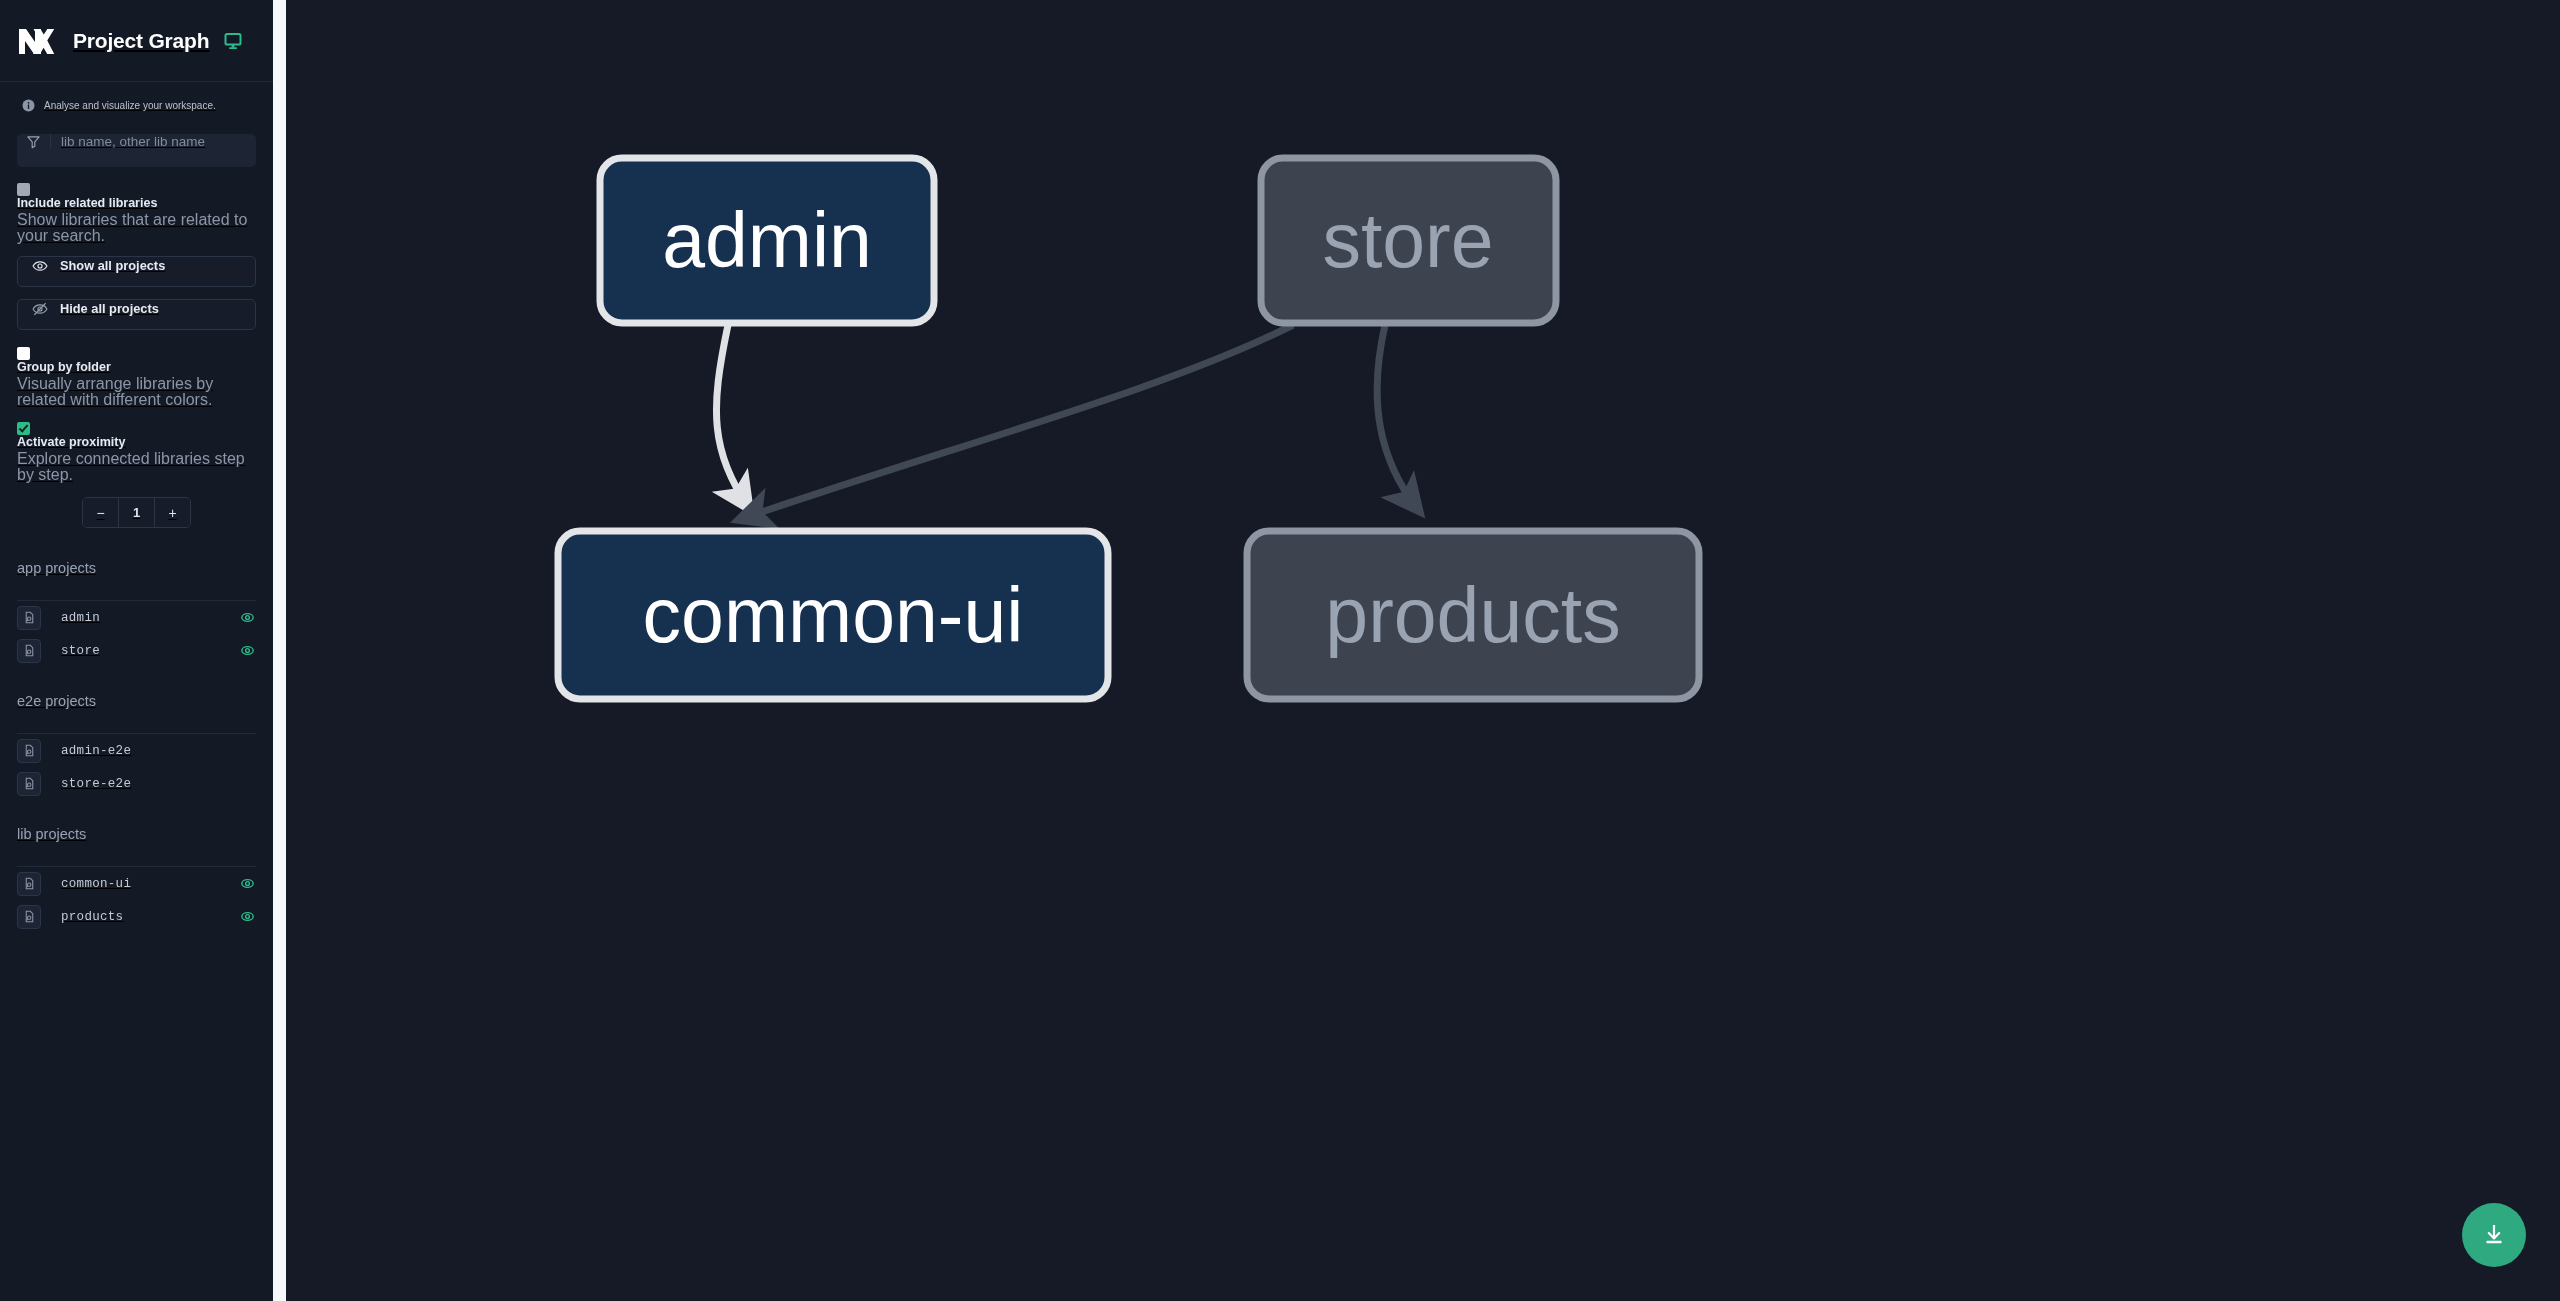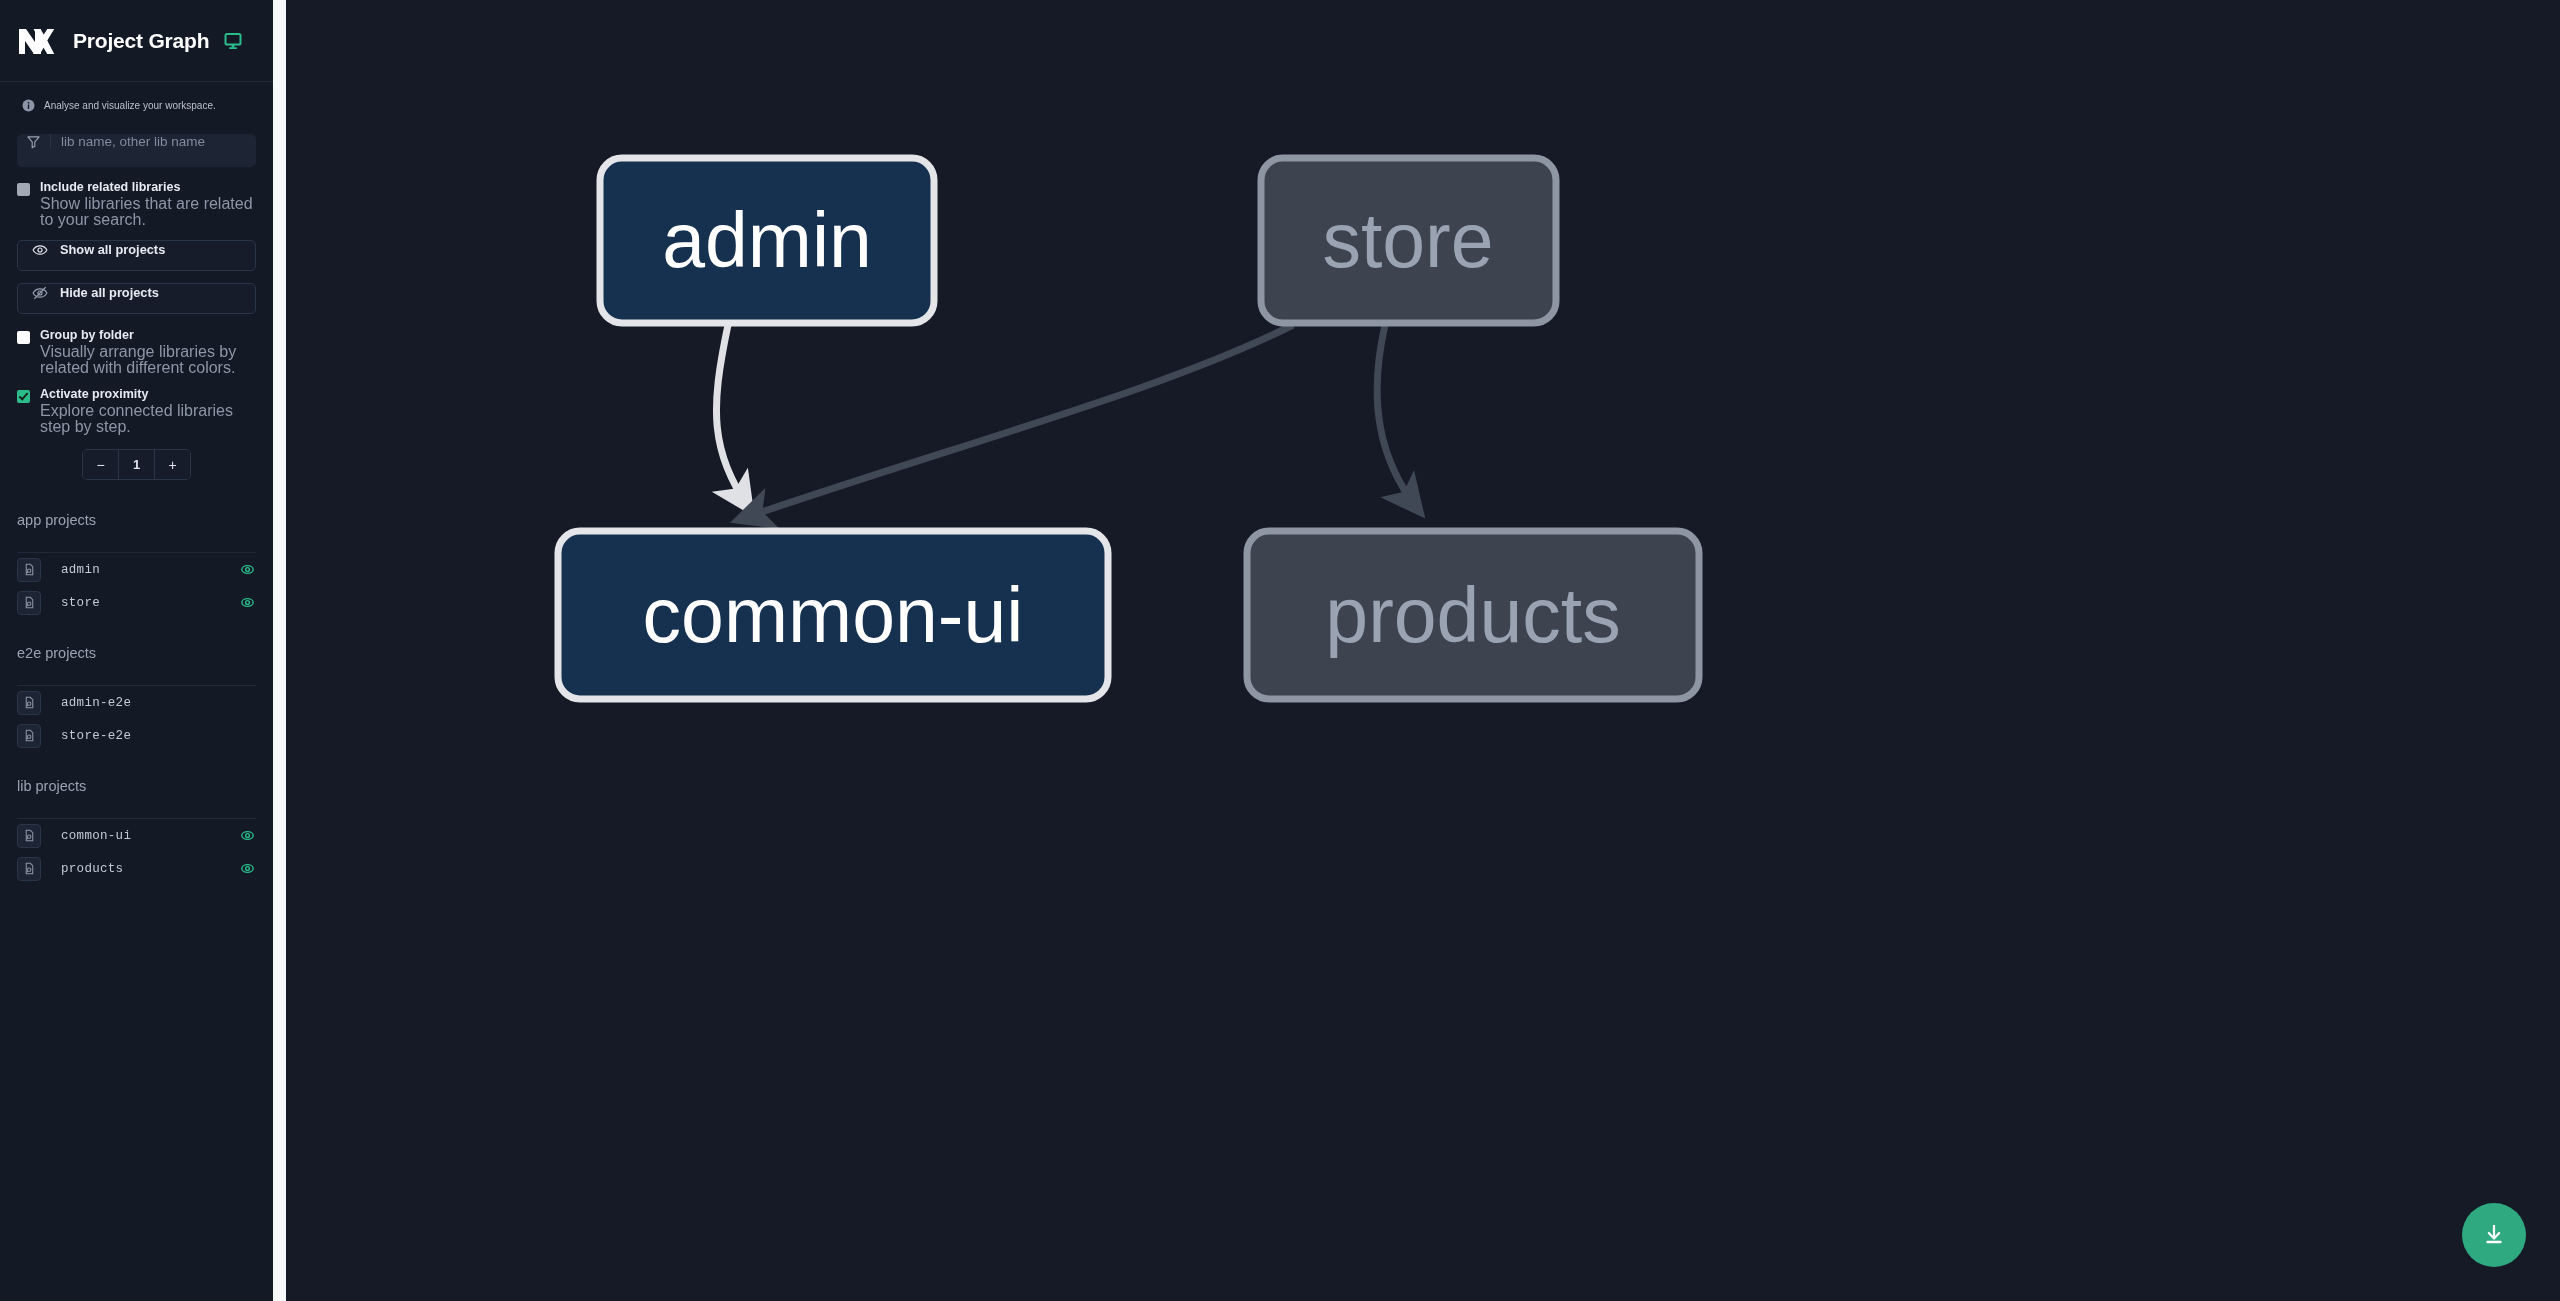--- a/index.html
+++ b/index.html
@@ -13,20 +13,21 @@
     overflow: hidden;
     font-family: "Liberation Sans", sans-serif;
     -webkit-font-smoothing: antialiased;
   }
   #app {
     position: relative;
     width: 2560px;
     height: 1301px;
     display: flex;
     background: #eab308;
+    text-decoration: underline;
   }
 
   
   .sidebar {
     position: relative;
     width: 273px;
     height: 1301px;
     background: #141926;
     flex: 0 0 273px;
     box-sizing: border-box;
@@ -105,21 +106,21 @@
     color: #cdd4e0;
     font-size: 13.5px;
     font-family: "Liberation Sans", sans-serif;
     padding: 0 10px;
   }
   .search-input::placeholder { color: #818b9c; }
 
   .check-row {
     display: flex;
     margin-top: 13px;
-    gap: 10px;
+    flex-direction: column;
   }
   .cbox {
     width: 13px;
     height: 13px;
     border-radius: 2px;
     flex: 0 0 13px;
     margin-top: 3px;
     background: #a3a9b5;
     position: relative;
   }

